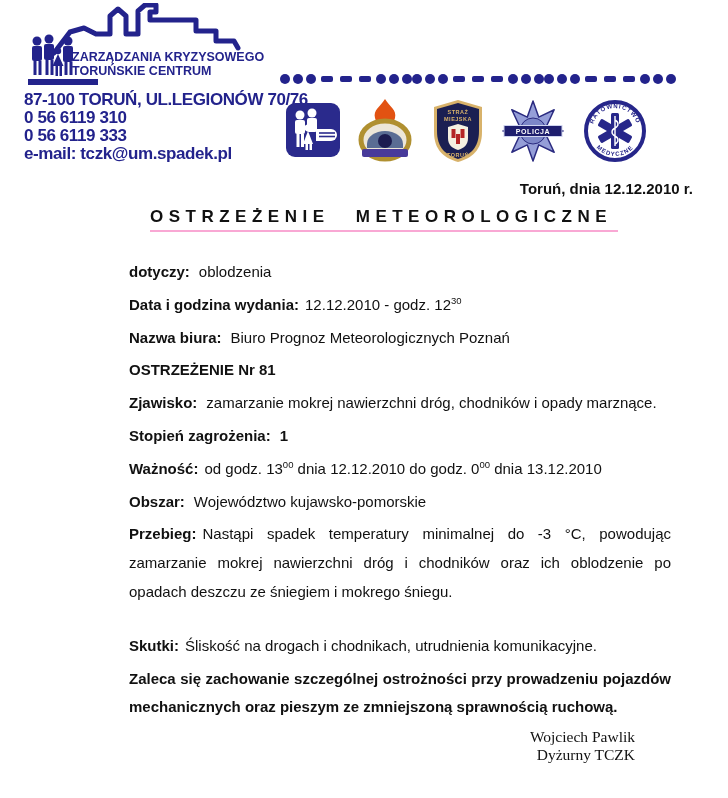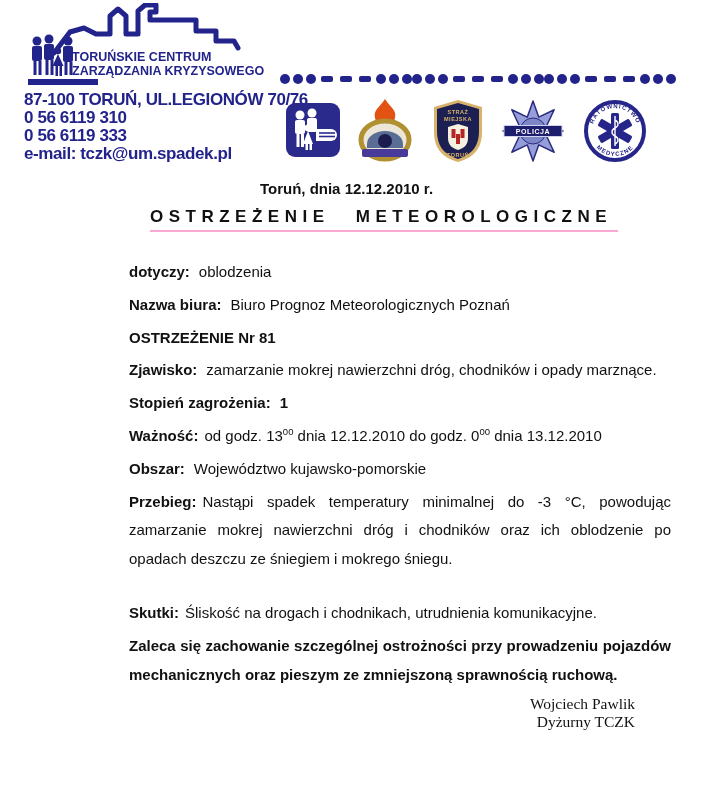--- a/index.html
+++ b/index.html
@@ -21,21 +21,21 @@
   .mdash{width:12px;height:6px;border-radius:2px;background:var(--navy);margin:0 2px;}
 
   .emblem{position:absolute;}
   .e-social{left:285px;top:102px;}
   .e-fire{left:354px;top:98px;}
   .e-guard{left:430px;top:98px;}
   .e-police{left:501px;top:99px;}
   .e-medical{left:584px;top:100px;}
 
   
-  .dateline{margin-top:8px;text-align:center;padding-right:35px;
+  .dateline{margin-top:8px;text-align:right;padding-right:35px;
             font-size:15px;font-weight:bold;}
   .reference{margin:3px 0 0 122px;font-size:15px;}
   .title-row{margin:10px 0 0 150px;}
   .title{display:inline-block;font-size:17px;font-weight:bold;
          letter-spacing:5.5px;word-spacing:16px;border-bottom:2px solid #f9a8d4;
          padding:0 6px 3px 0;white-space:nowrap;}
 
   
   main{margin:26px 53px 0 125px;width:550px;font-size:15px;line-height:28.8px;}
   .f{margin:4px;}
@@ -76,22 +76,22 @@
           <rect x="33.5" y="63" width="2.5" height="10"></rect>
         <circle cx="42" cy="38" r="4.5"></circle>
           <rect x="37" y="43" width="10" height="16" rx="2"></rect>
         <rect x="38.5" y="59" width="3" height="13"></rect>
           <rect x="43.5" y="59" width="3" height="13"></rect>
         <rect x="2" y="76" width="70" height="6"></rect>
       </g>
     </svg>
 
     <div class="org-name">
+      <div>ZARZĄDZANIA KRYZYSOWEGO</div>
       <div>TORUŃSKIE CENTRUM</div>
-      <div>ZARZĄDZANIA KRYZYSOWEGO</div>
     </div>
 
     <div class="contact">
       <div>87-100 TORUŃ, UL.LEGIONÓW 70/76</div>
       <div>0 56 6119 310</div>
       <div>0 56 6119 333</div>
       <div>e-mail: tczk@um.spadek.pl</div>
     </div>
 
     <div class="morse">
@@ -204,20 +204,21 @@
   <div class="dateline">Toruń, dnia 12.12.2010 r.</div>
 
   <div class="title-row">
     <span class="title">OSTRZEŻENIE METEOROLOGICZNE</span>
   </div>
 
   <main>
 
     <p class="f"><span class="lbl">dotyczy:</span><span class="val">oblodzenia</span></p>
 
+    <p class="f"><span class="lbl">Data i godzina wydania:</span><span class="val-tight"><span>12.12.2010 - godz. 12</span><sup>30</sup></span></p>
 
     <p class="f"><span class="lbl">Nazwa biura:</span><span class="val">Biuro Prognoz Meteorologicznych Poznań</span></p>
 
     <p class="f bold">OSTRZEŻENIE Nr 81</p>
 
     <p class="f hang"><span class="lbl">Zjawisko:</span><span class="val">zamarzanie mokrej nawierzchni dróg, chodników i opady marznące.</span></p>
 
     <p class="f"><span class="lbl">Stopień zagrożenia:</span><span class="val bold">1</span></p>
 
     <p class="f"><span class="lbl">Ważność:</span><span class="val-tight"><span>od godz. 13</span><sup>00</sup><span> dnia 12.12.2010 do godz. 0</span><sup>00</sup><span> dnia 13.12.2010</span></span></p>

